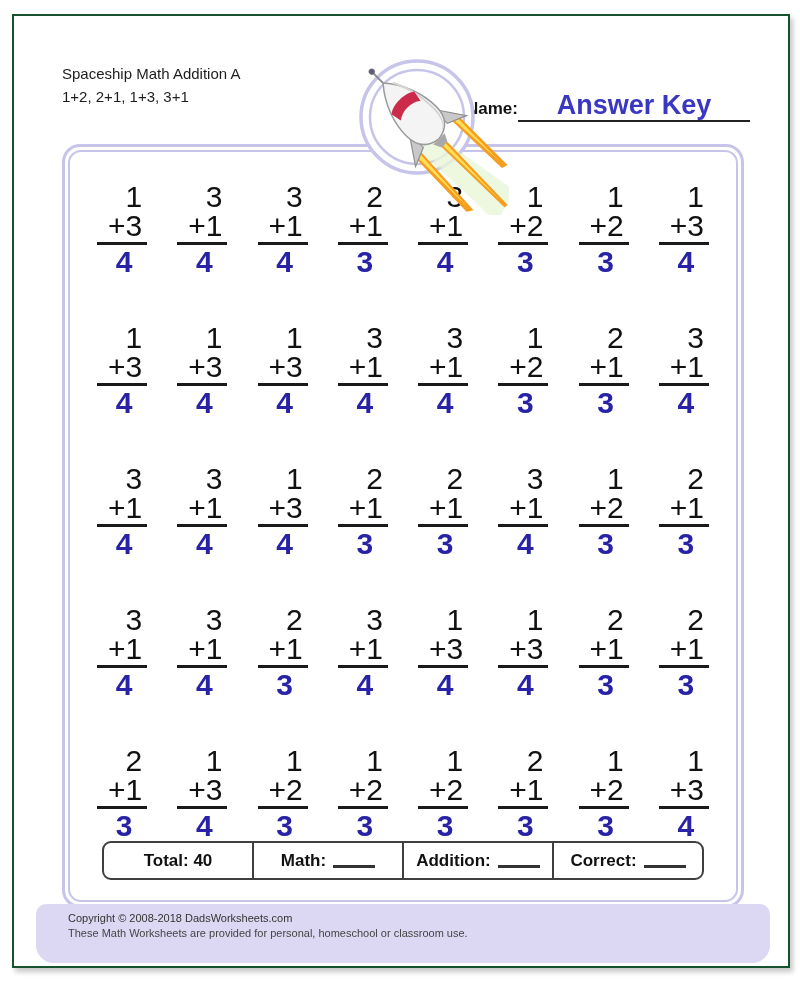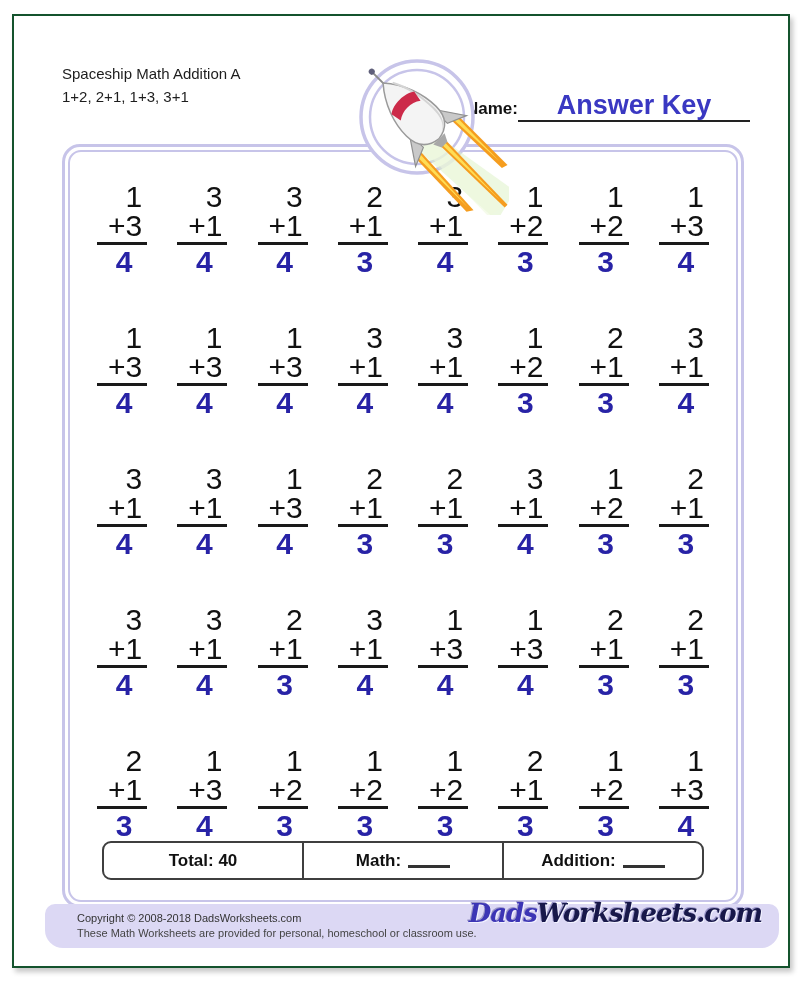--- a/index.html
+++ b/index.html
@@ -44,21 +44,21 @@
   
   .total-bar{
     height:42px;margin:0 20px 8px;border:2px solid #3f3f3f;border-radius:9px;
     display:flex;align-items:stretch;overflow:hidden;background:#fff;
   }
   .total-cell{flex:1;display:flex;align-items:center;justify-content:center;font-weight:bold;font-size:17px;color:#111;}
   .total-cell + .total-cell{border-left:2px solid #3f3f3f;}
   .blank{display:inline-block;width:42px;height:15px;border-bottom:3px solid #333;margin-left:7px;}
   
   .footer{
-    position:absolute;left:31px;top:888px;width:734px;height:44px;
+    position:absolute;left:22px;top:888px;width:734px;height:59px;
     background:var(--footer-lavender);border-radius:10px 10px 18px 18px;
     padding:7px 0 0 32px;z-index:1;
   }
   .copyright-line{font-size:11px;color:#333;line-height:15px;}
   .usage-line{font-size:11px;color:#444;line-height:14px;}
   .logo{
     position:absolute;right:26px;top:882px;z-index:2;
     font-family:"DejaVu Serif",serif;font-style:italic;font-weight:bold;font-size:26px;
     color:#18184a;letter-spacing:-1px;
     text-shadow:1px 1px 0 #f2f2ff, -1px -1px 0 #9a96c8;
@@ -326,26 +326,27 @@
           <span>Total:</span>&nbsp;<span>40</span>
         </div>
         <div class="total-cell">
           <span>Math:</span>
             <span class="blank"></span>
         </div>
         <div class="total-cell">
           <span>Addition:</span>
             <span class="blank"></span>
         </div>
+        <div class="total-cell">
+          <span>Correct:</span>
+            <span class="blank"></span>
+        </div>
       </div>
     </div>
   </div>
 
   <div class="footer">
     <div class="copyright-line">Copyright © 2008-2018 DadsWorksheets.com</div>
     <div class="usage-line">These Math Worksheets are provided for personal, homeschool or classroom use.</div>
   </div>
 
-  <div class="logo">
-    <span class="logo-dads">Dads</span><span>Worksheets.com</span>
-  </div>
 
 </div>
 
 </body></html>

